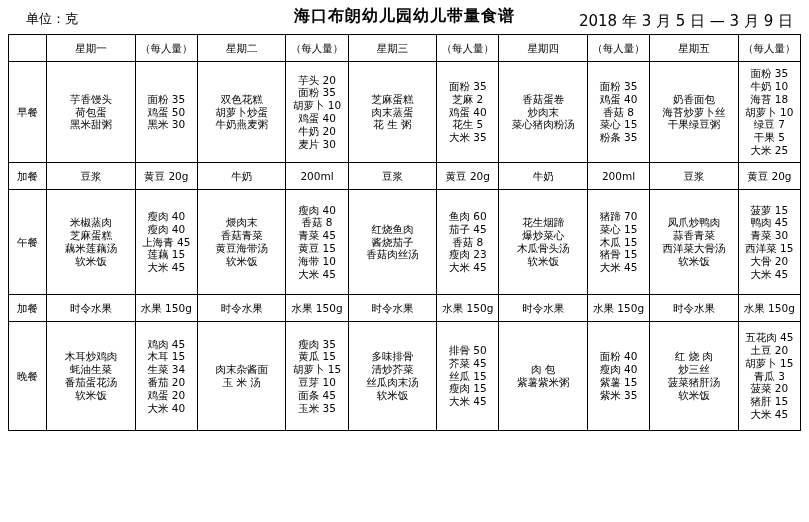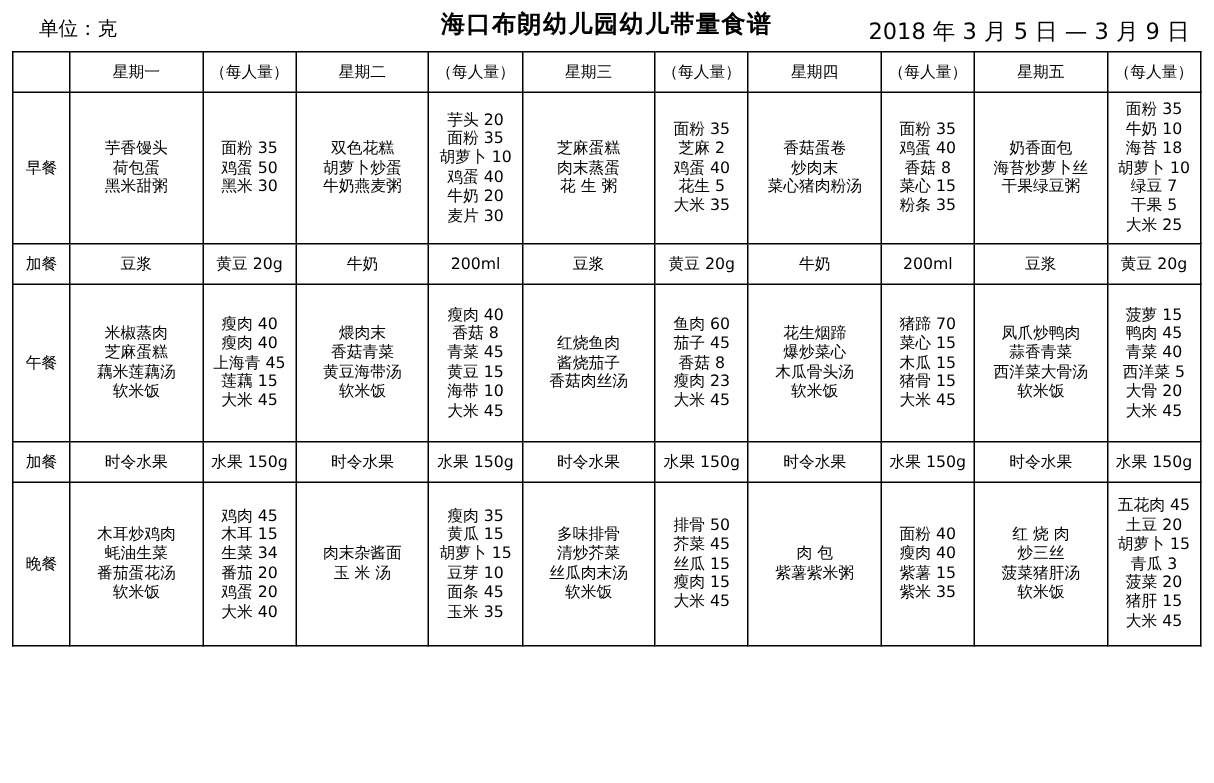--- a/index.html
+++ b/index.html
@@ -313,22 +313,22 @@
               <span class="ln">凤爪炒鸭肉</span>
               <span class="ln">蒜香青菜</span>
               <span class="ln">西洋菜大骨汤</span>
               <span class="ln">软米饭</span>
             </span>
           </td>
           <td class="amt">
             <span class="lines">
               <span class="ln">菠萝 15</span>
               <span class="ln">鸭肉 45</span>
-              <span class="ln">青菜 40</span>
-              <span class="ln">西洋菜 5</span>
+              <span class="ln">青菜 30</span>
+              <span class="ln">西洋菜 15</span>
               <span class="ln">大骨 20</span>
               <span class="ln">大米 45</span>
             </span>
           </td>
         </tr>
         <tr class="r-snack">
           <td class="meal">加餐</td>
           <td class="snack-label"><span class="lines"><span class="ln">时令水果</span></span></td>
           <td class="snack-val"><span class="lines"><span class="ln">水果 150g</span></span></td>
           <td class="snack-label"><span class="lines"><span class="ln">时令水果</span></span></td>

